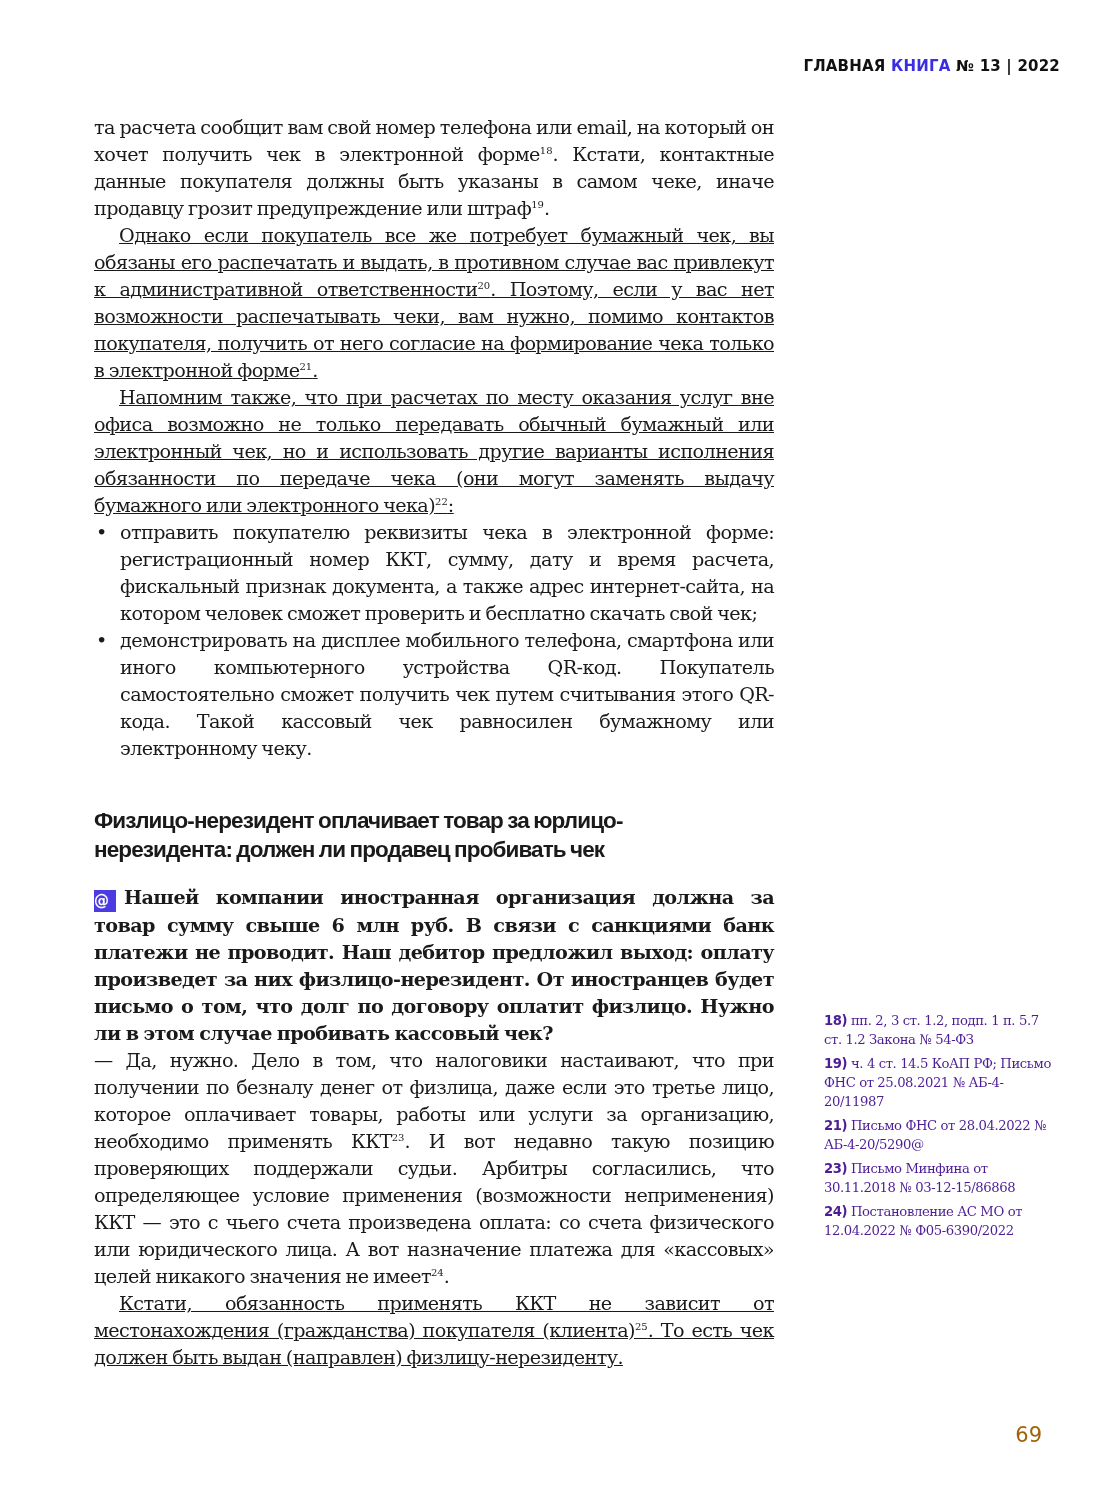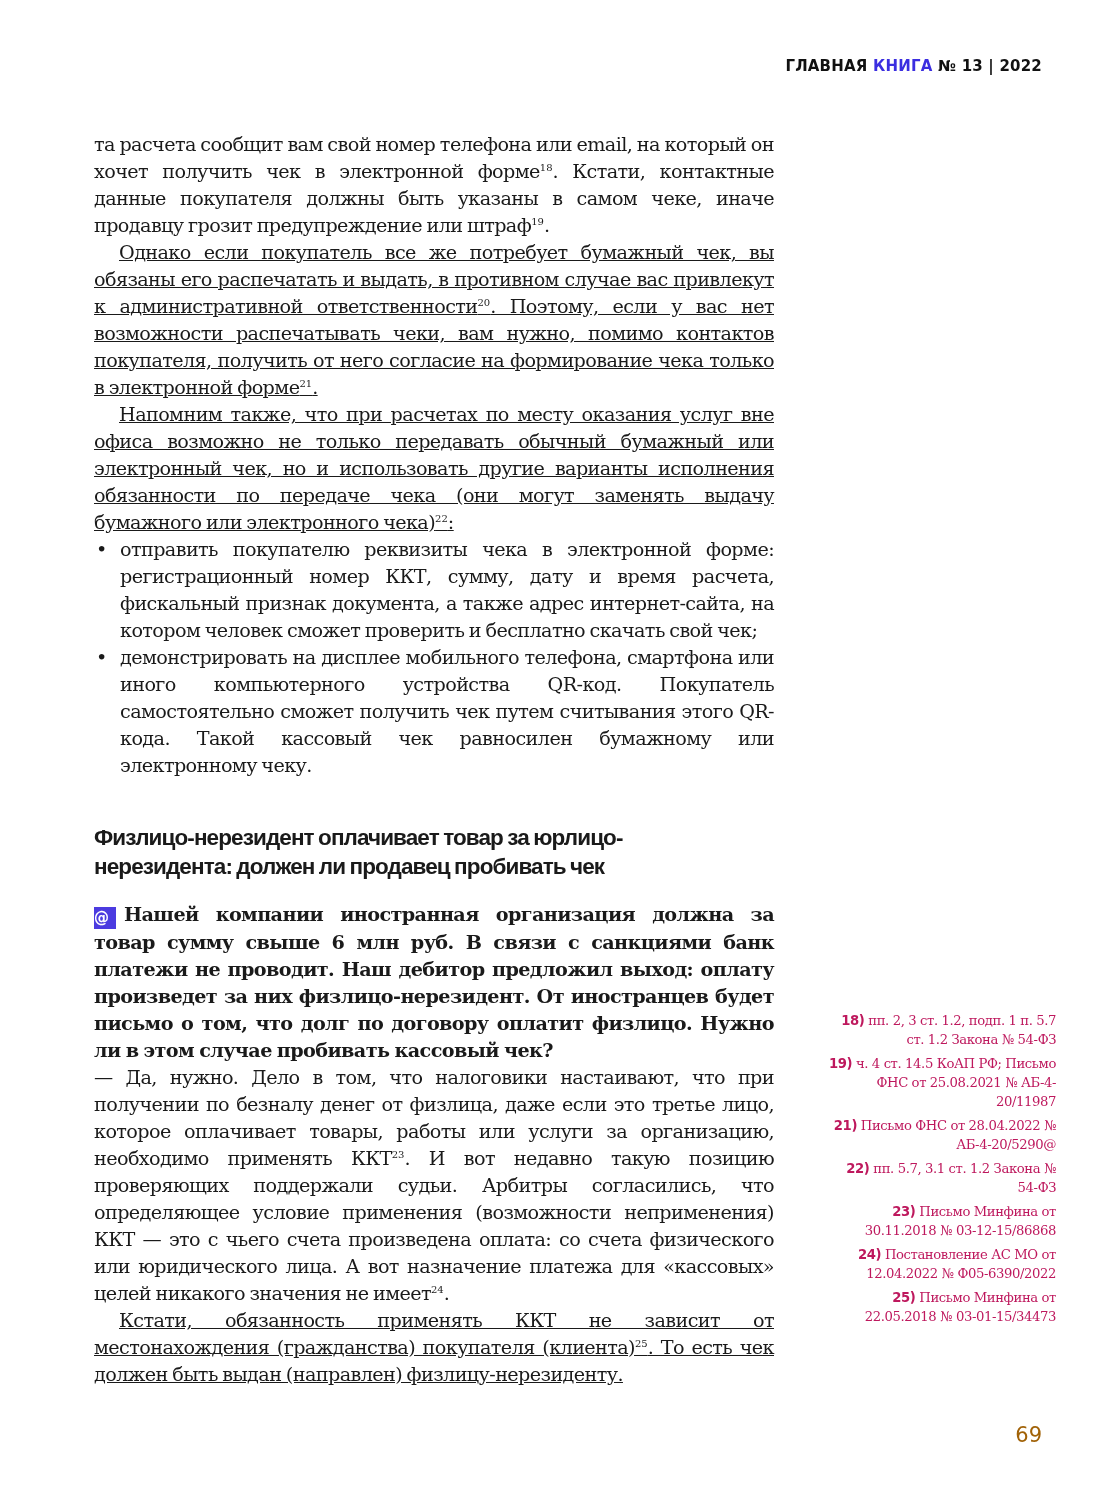--- a/index.html
+++ b/index.html
@@ -1,24 +1,24 @@
 <!DOCTYPE html>
 <html><head>
   <meta charset="utf-8">
   <style>
     html, body { margin: 0; padding: 0; background: #ffffff; }
     body { width: 1104px; height: 1500px; position: relative; overflow: hidden; color: #1a1a1a; }
     .running-head {
-      position: absolute; top: 57px; right: 62px;
+      position: absolute; top: 57px; right: 44px;
       font-family: "DejaVu Sans", sans-serif; font-weight: bold; font-size: 15px;
       letter-spacing: 0.2px; color: #111;
     }
     .running-head .accent { color: #3b2ee0; }
     .main {
-      position: absolute; left: 94px; top: 131px; width: 680px;
+      position: absolute; left: 94px; top: 114px; width: 680px;
       font-family: "DejaVu Serif", serif; font-size: 19.2px; line-height: 27px;
       letter-spacing: -0.6px; word-spacing: -1px;
     }
     .main p { margin: 0; text-align: justify; text-align-last: left; }
     .main p.indent { text-indent: 25px; text-decoration: underline; }
     sup { font-size: 10px; line-height: 0; vertical-align: super; letter-spacing: 0; }
     ul.bullets { list-style: none; margin: 0; padding: 0; }
     ul.bullets li { position: relative; padding-left: 26px; text-align: justify; text-align-last: left; }
     ul.bullets li .bullet { position: absolute; left: 2px; top: 0; }
     h2.section {
@@ -27,21 +27,21 @@
     }
     .question { font-weight: bold; text-align: justify; text-align-last: left; }
     .at-icon {
       display: inline-block; width: 22px; height: 22px; background: #4b3be0; color: #fff;
       font-family: "DejaVu Sans", sans-serif; font-weight: bold; font-size: 15px; line-height: 22px;
       text-align: center; margin-right: 8px; vertical-align: -2px; letter-spacing: 0; text-indent: 0;
     }
     .footnotes {
       position: absolute; left: 824px; top: 1011px; width: 232px;
       font-family: "DejaVu Serif", serif; font-size: 13.2px; line-height: 19px;
-      letter-spacing: -0.4px; color: #be185d; text-align: right;
+      letter-spacing: -0.4px; color: #4c1d95;
     }
     .footnote { margin: 0 0 5px 0; }
     .footnote .num { font-family: "DejaVu Sans", sans-serif; font-weight: bold; }
     .page-number {
       position: absolute; top: 1423px; right: 62px;
       font-family: "DejaVu Sans", sans-serif; font-size: 21px; color: #a16207;
     }
   </style>
 </head>
 <body>
@@ -70,19 +70,17 @@
 
   <p><span>— Да, нужно. Дело в том, что налоговики настаивают, что при получении по безналу денег от физлица, даже если это третье лицо, которое оплачивает товары, работы или услуги за организацию, необходимо применять ККТ</span><sup>23</sup><span>. И вот недавно такую позицию проверяющих поддержали судьи. Арбитры согласились, что определяющее условие применения (возможности неприменения) ККТ — это с чьего счета произведена оплата: со счета физического или юридического лица. А вот назначение платежа для «кассовых» целей никакого значения не имеет</span><sup>24</sup><span>.</span></p>
 
   <p class="indent"><span>Кстати, обязанность применять ККТ не зависит от местонахождения (гражданства) покупателя (клиента)</span><sup>25</sup><span>. То есть чек должен быть выдан (направлен) физлицу-нерезиденту.</span></p>
 </div>
 
 <div class="footnotes">
   <p class="footnote"><span class="num">18)</span> <span>пп. 2, 3 ст. 1.2, подп. 1 п. 5.7 ст. 1.2 Закона № 54-ФЗ</span></p>
   <p class="footnote"><span class="num">19)</span> <span>ч. 4 ст. 14.5 КоАП РФ; Письмо ФНС от 25.08.2021 № АБ-4-20/11987</span></p>
   <p class="footnote"><span class="num">21)</span> <span>Письмо ФНС от 28.04.2022 № АБ-4-20/5290@</span></p>
-  <p class="footnote"><span class="num">22)</span> <span>пп. 5.7, 3.1 ст. 1.2 Закона № 54-ФЗ</span></p>
   <p class="footnote"><span class="num">23)</span> <span>Письмо Минфина от 30.11.2018 № 03-12-15/86868</span></p>
   <p class="footnote"><span class="num">24)</span> <span>Постановление АС МО от 12.04.2022 № Ф05-6390/2022</span></p>
-  <p class="footnote"><span class="num">25)</span> <span>Письмо Минфина от 22.05.2018 № 03-01-15/34473</span></p>
 </div>
 
 <div class="page-number">69</div>
 
 </body></html>

